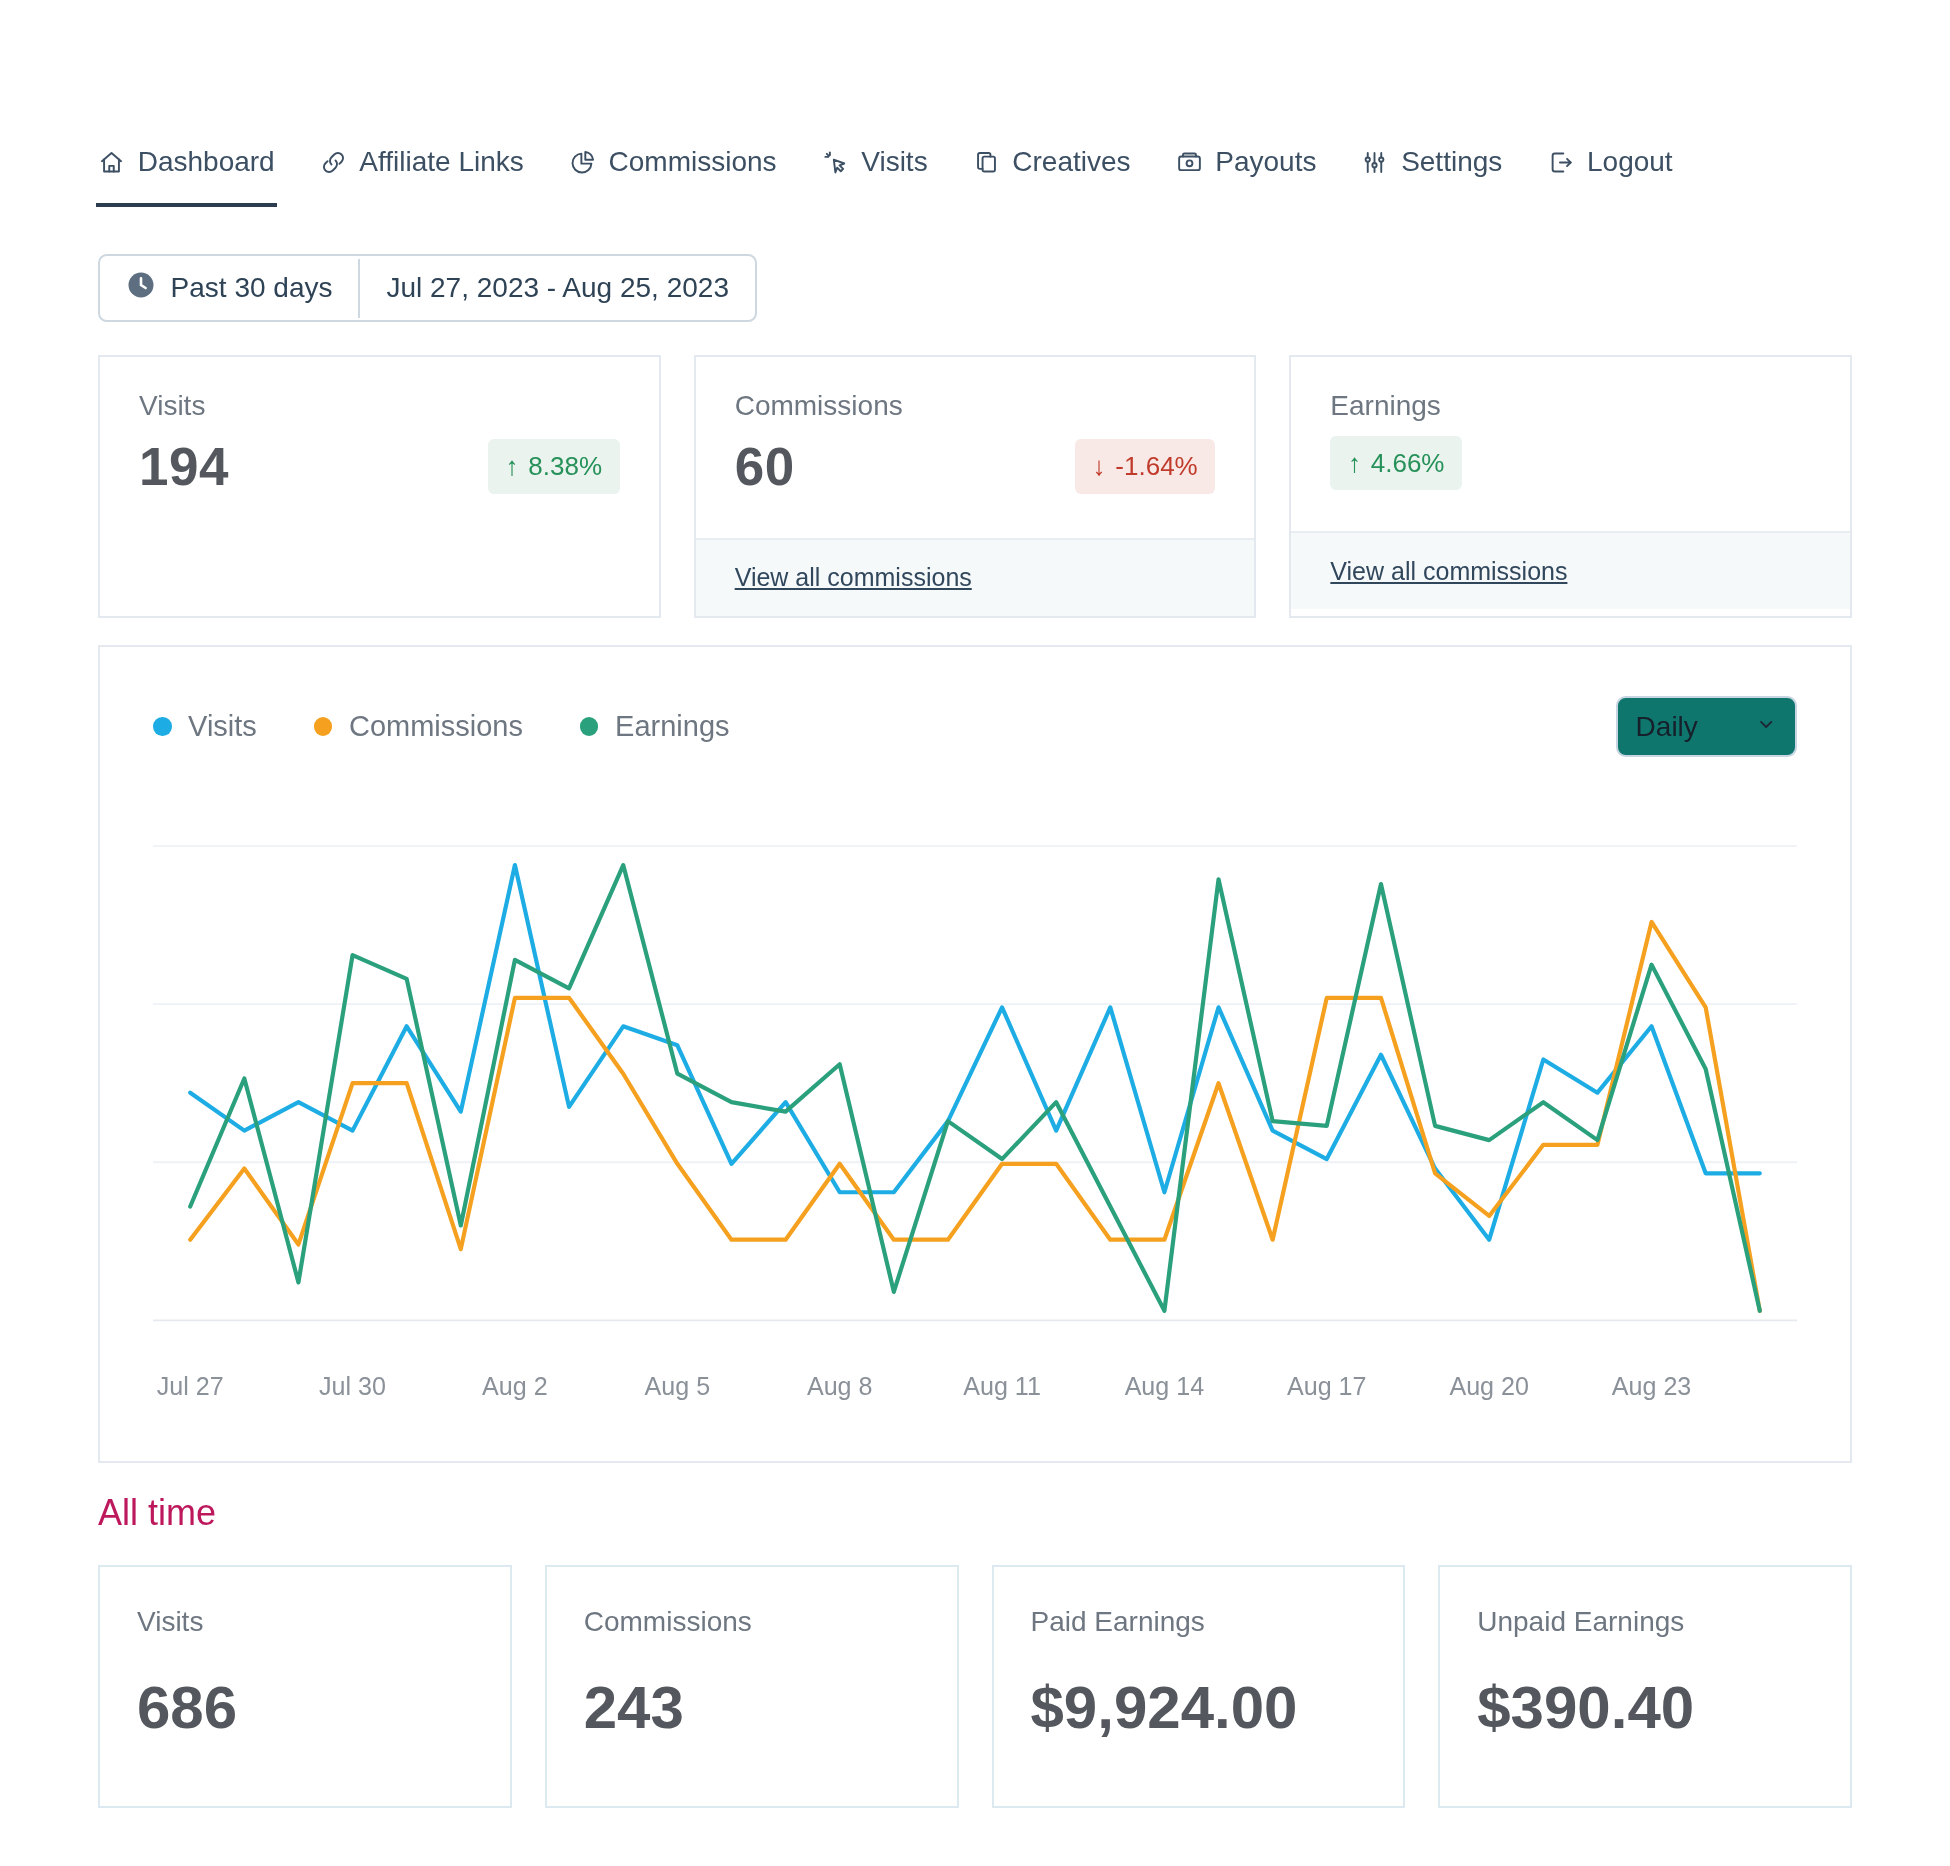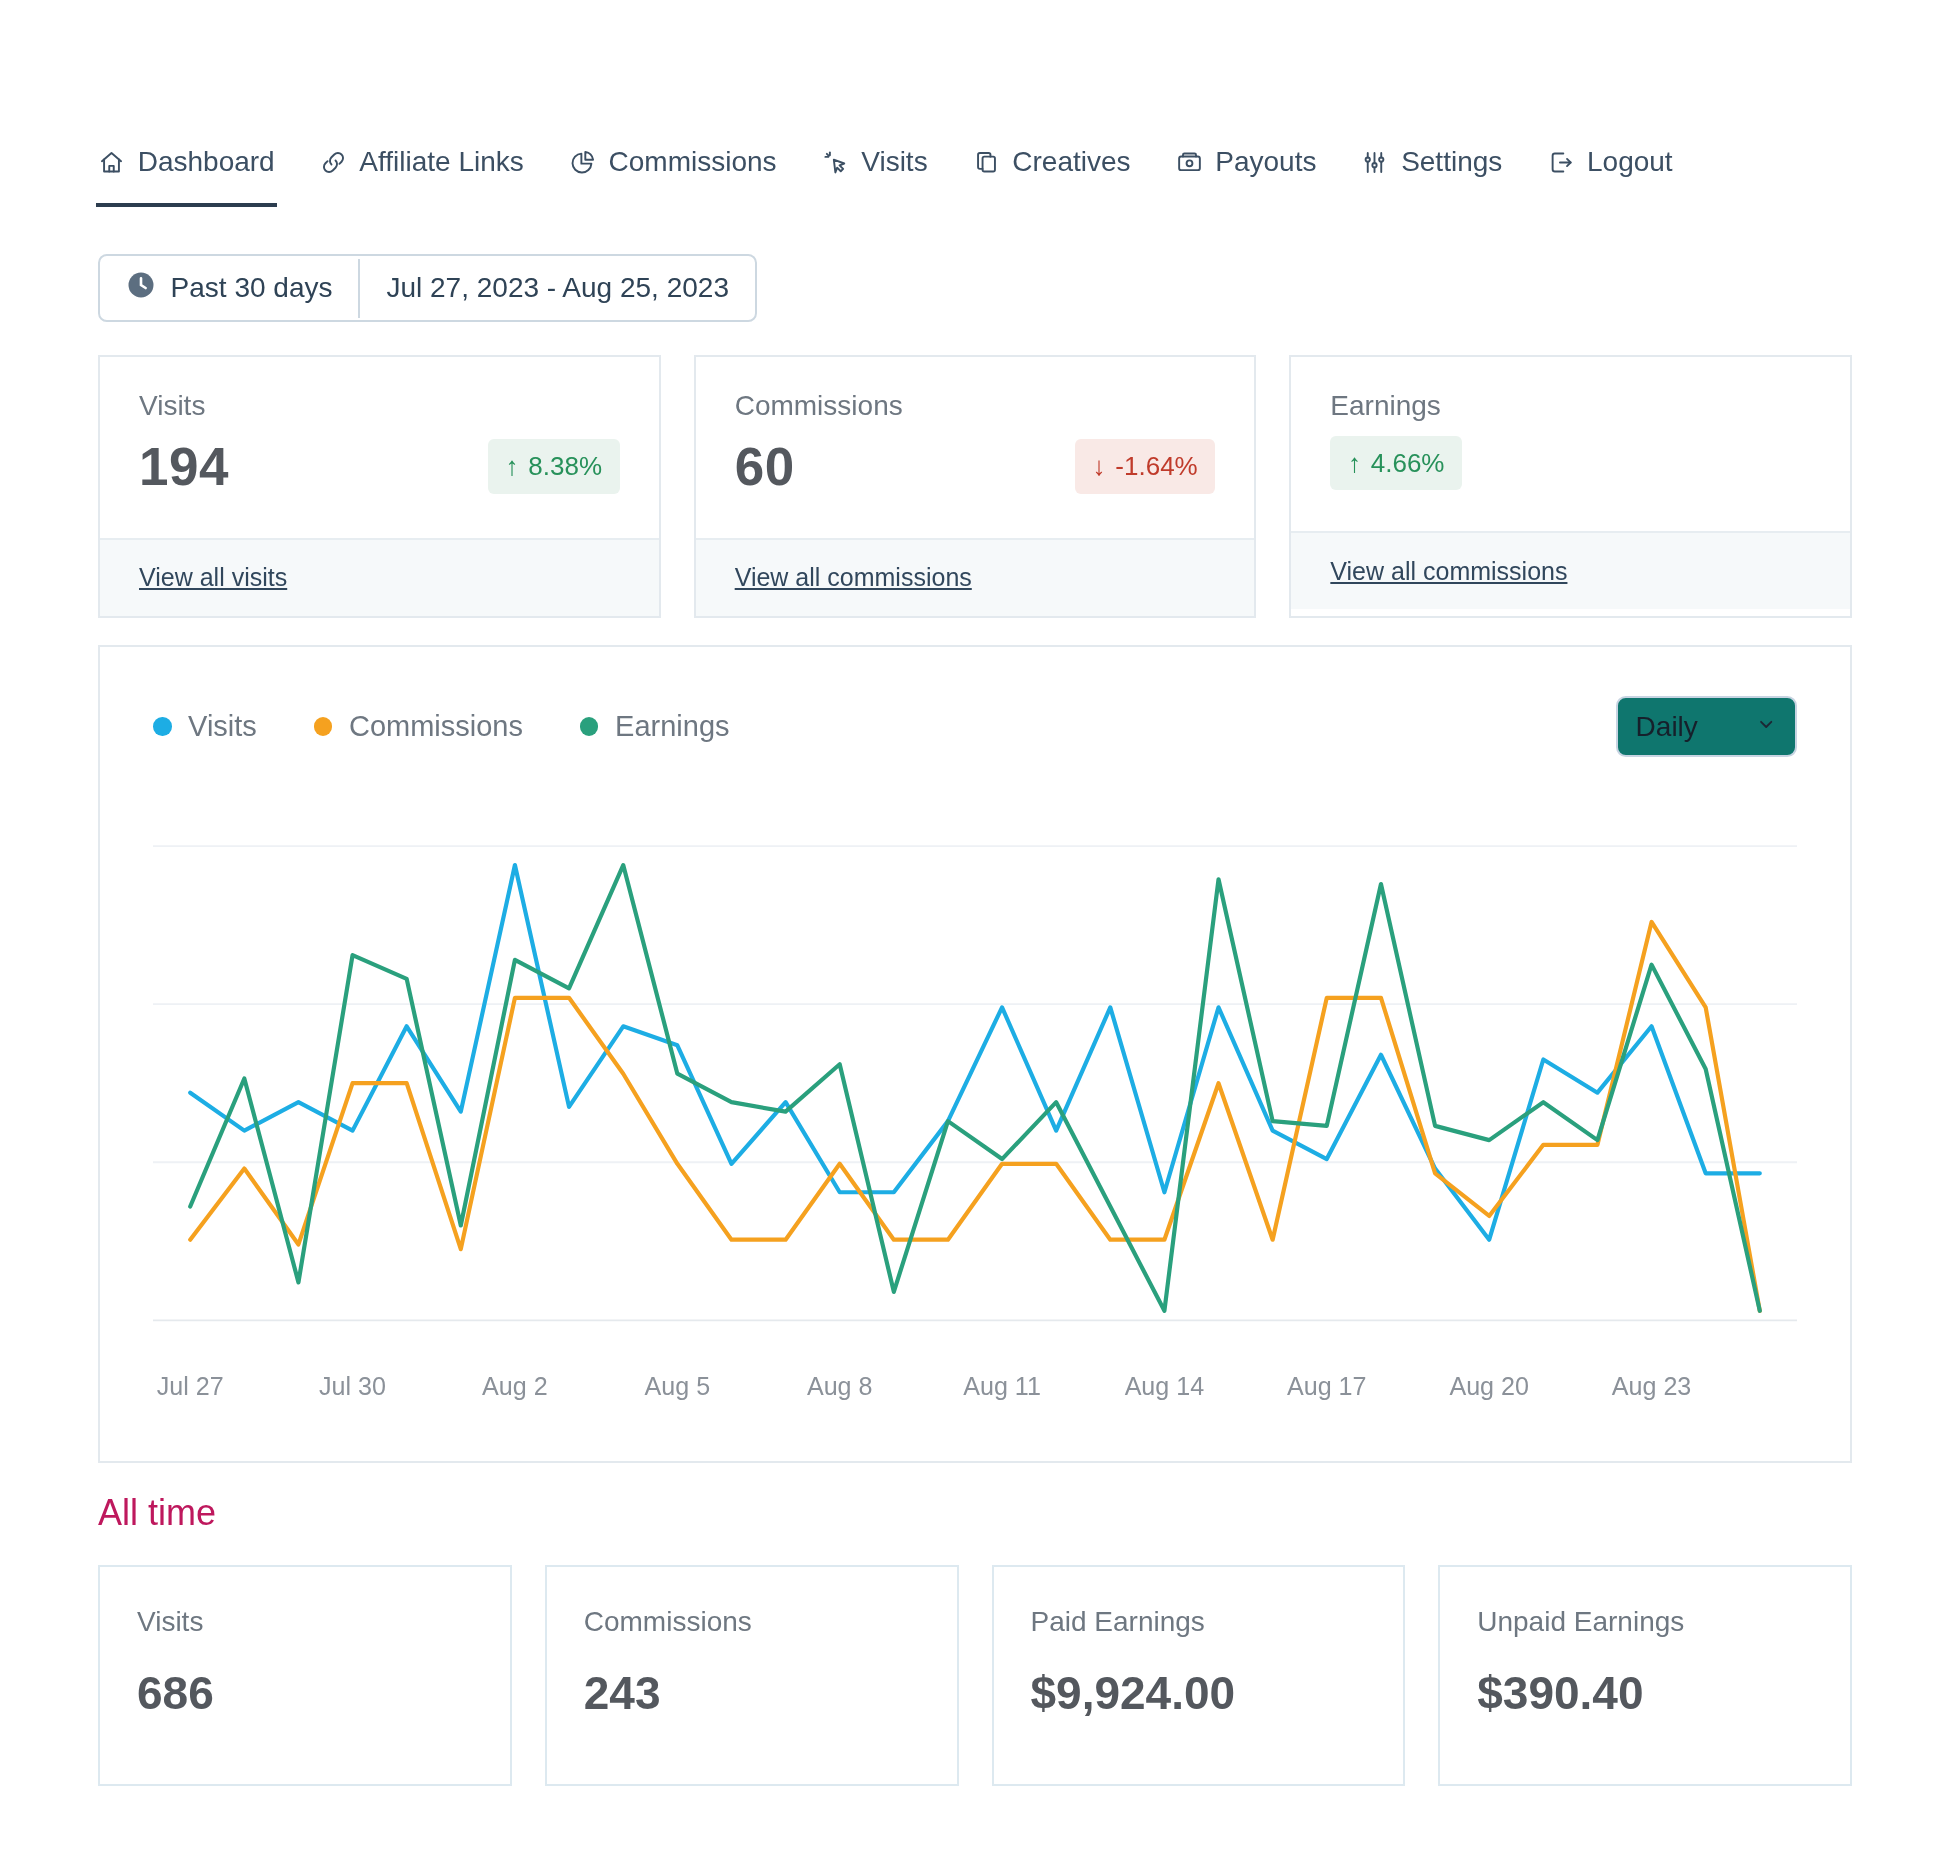--- a/index.html
+++ b/index.html
@@ -40,21 +40,21 @@
   .dropdown{display:flex;align-items:center;justify-content:space-between;width:181px;box-sizing:border-box;
             border:2px solid #c7d4e2;border-radius:9.8px;padding:12.7px 17.6px;font-size:28px;color:#16202b;cursor:pointer;background:#0f766e;}
   .chart-svg{display:block;width:100%;margin-top:23.4px;}
   .chart-svg text{font-family:"Liberation Sans",sans-serif;}
 
   
   .alltime-title{font-size:36px;color:#be185d;font-weight:500;}
   .alltime-cards{display:flex;gap:33px;margin-top:31px;}
   .alltime-card{flex:1;border:2px solid #dde9f0;background:#fff;padding:39px 37px 64px;}
   .alltime-label{font-size:28px;color:#6e7781;}
-  .alltime-value{margin-top:28px;font-size:46px;font-weight:bold;color:#54585e;}
+  .alltime-value{margin-top:35px;font-size:60px;font-weight:bold;color:#54585e;}
 </style>
 </head>
 <body>
 
 <div class="page">
 
   <nav class="nav">
       <div class="nav-item active">
         <span class="icon">
           <svg viewBox="0 0 24 24" width="27" height="27" fill="none" stroke="currentColor" stroke-width="1.7" stroke-linecap="round" stroke-linejoin="round">
@@ -159,21 +159,20 @@
         <div class="stat-body">
           <div class="stat-label">Visits</div>
           <div class="stat-row">
             <div class="stat-value">194</div>
             <div class="badge up">
               <span>↑</span>
               <span>8.38%</span>
             </div>
           </div>
         </div>
-        <div class="stat-footer"><a>View all visits</a></div>
       </div>
       <div class="stat-card">
         <div class="stat-body">
           <div class="stat-label">Commissions</div>
           <div class="stat-row">
             <div class="stat-value">60</div>
             <div class="badge down">
               <span>↓</span>
               <span>-1.64%</span>
             </div>

